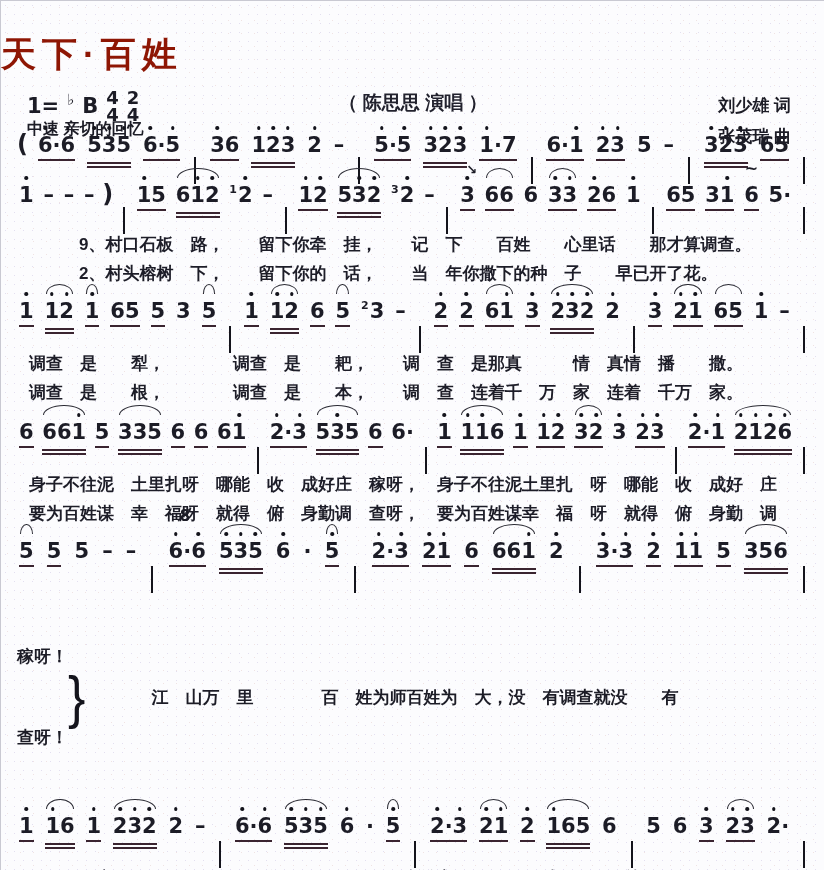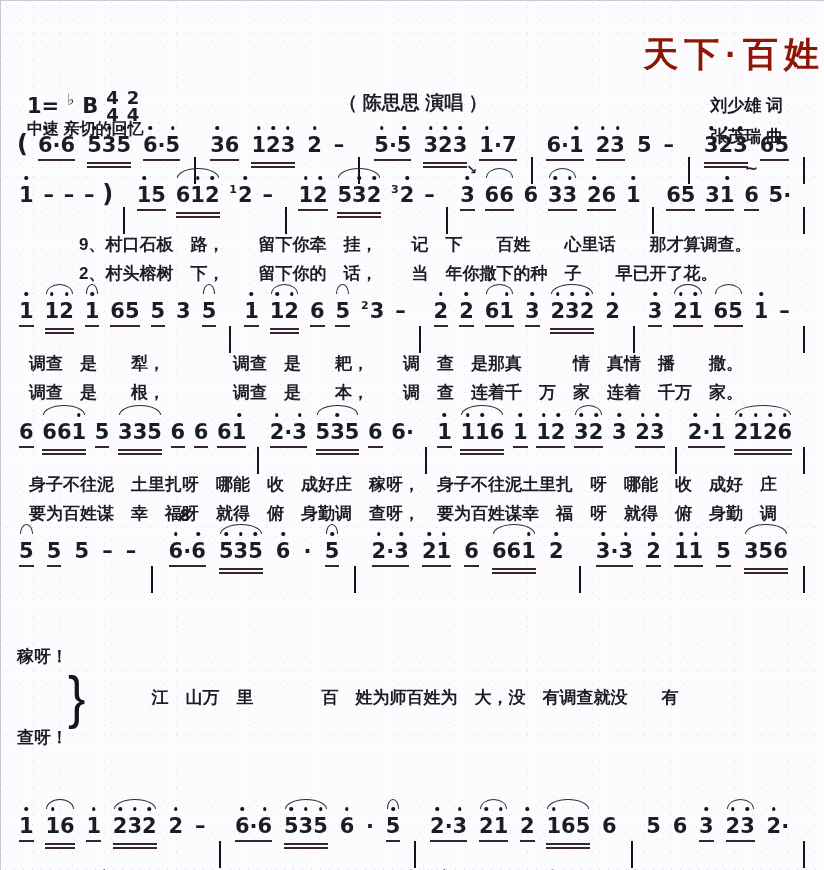--- a/index.html
+++ b/index.html
@@ -7,27 +7,27 @@
   .sheet{
     position:relative;width:824px;height:870px;margin:0 auto;overflow:hidden;
     background:#fcfcfe;
     background-image:radial-gradient(#e3dff0 0.6px, transparent 0.7px),
                      radial-gradient(#f0e3e3 0.6px, transparent 0.7px);
     background-size:9px 9px,13px 13px;
     border:1px solid #c9c9d2;
     color:#1c1c26;
   }
   
-  .title{margin-top:30px;text-align:right;font-size:35px;font-weight:bold;letter-spacing:6px;color:#8e1604;}
+  .title{margin-top:30px;text-align:left;font-size:35px;font-weight:bold;letter-spacing:6px;color:#8e1604;}
   .subtitle{margin-top:12px;text-align:center;font-size:19px;font-weight:bold;color:#22222e;}
   .meta-key{position:absolute;left:26px;top:88px;font-size:21px;font-weight:bold;font-family:"DejaVu Sans",sans-serif;display:flex;align-items:center;gap:8px;}
   .flat{font-size:15px;vertical-align:super;position:relative;top:-6px;}
   .ts{display:inline-flex;flex-direction:column;line-height:0.95;font-size:18px;text-align:center;}
   .meta-tempo{position:absolute;left:26px;top:118px;font-size:16px;font-weight:bold;}
-  .credits{position:absolute;right:42px;top:90px;text-align:right;font-size:17px;font-weight:bold;line-height:1.8;}
+  .credits{position:absolute;right:34px;top:90px;text-align:right;font-size:17px;font-weight:bold;line-height:1.8;}
   
   .music-line{display:flex;align-items:baseline;justify-content:space-between;padding:0 16px;height:50px;
     font-family:"DejaVu Sans",sans-serif;font-weight:bold;font-size:21px;}
   .tok{position:relative;display:inline-block;white-space:nowrap;margin:0 2px;}
   .tok .ch{position:relative;display:inline-block;min-width:10px;text-align:center;}
   .tok .ch.sep{min-width:7px;}
   .u1{border-bottom:2px solid #3a2430;padding-bottom:2px;}
   .u2{border-bottom:6px double #3a2430;padding-bottom:5px;}
   .ch.hi::before{content:'';position:absolute;top:-7px;left:50%;transform:translateX(-50%);
     width:3.5px;height:3.5px;background:#14141c;border-radius:50%;}

